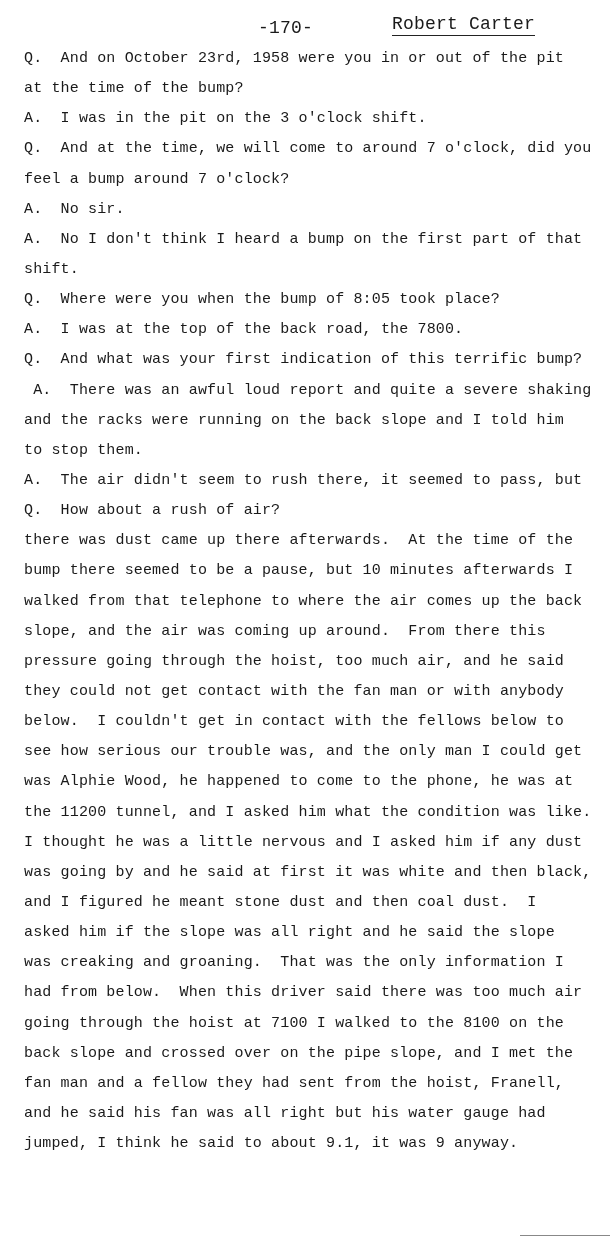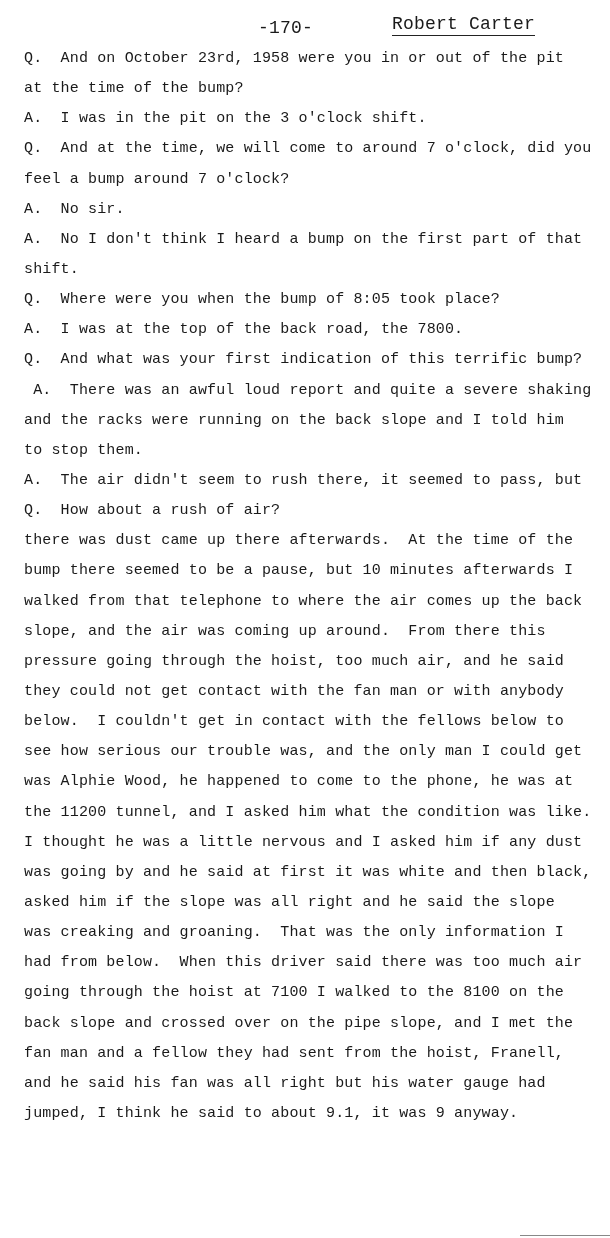--- a/index.html
+++ b/index.html
@@ -58,20 +58,21 @@
     <div class="line">walked from that telephone to where the air comes up the back</div>
     <div class="line">slope, and the air was coming up around.  From there this</div>
     <div class="line">pressure going through the hoist, too much air, and he said</div>
     <div class="line">they could not get contact with the fan man or with anybody</div>
     <div class="line">below.  I couldn't get in contact with the fellows below to</div>
     <div class="line">see how serious our trouble was, and the only man I could get</div>
     <div class="line">was Alphie Wood, he happened to come to the phone, he was at</div>
     <div class="line">the 11200 tunnel, and I asked him what the condition was like.</div>
     <div class="line">I thought he was a little nervous and I asked him if any dust</div>
     <div class="line">was going by and he said at first it was white and then black,</div>
+    <div class="line">and I figured he meant stone dust and then coal dust.  I</div>
     <div class="line">asked him if the slope was all right and he said the slope</div>
     <div class="line">was creaking and groaning.  That was the only information I</div>
     <div class="line">had from below.  When this driver said there was too much air</div>
     <div class="line">going through the hoist at 7100 I walked to the 8100 on the</div>
     <div class="line">back slope and crossed over on the pipe slope, and I met the</div>
     <div class="line">fan man and a fellow they had sent from the hoist, Franell,</div>
     <div class="line">and he said his fan was all right but his water gauge had</div>
     <div class="line">jumped, I think he said to about 9.1, it was 9 anyway.</div>
   </div>
 

